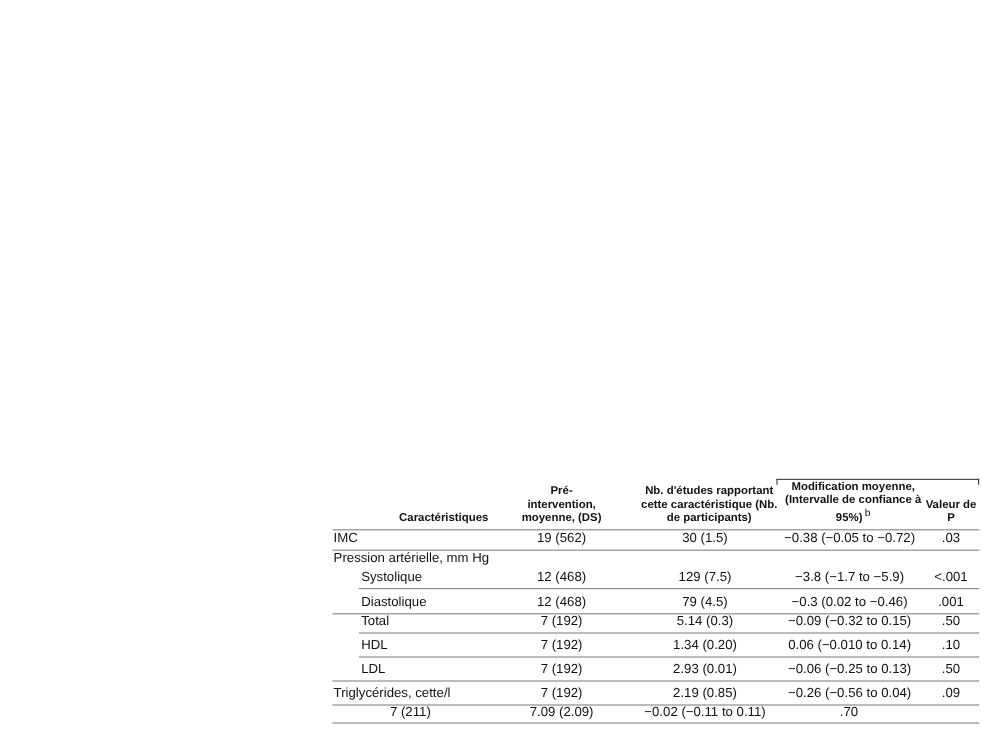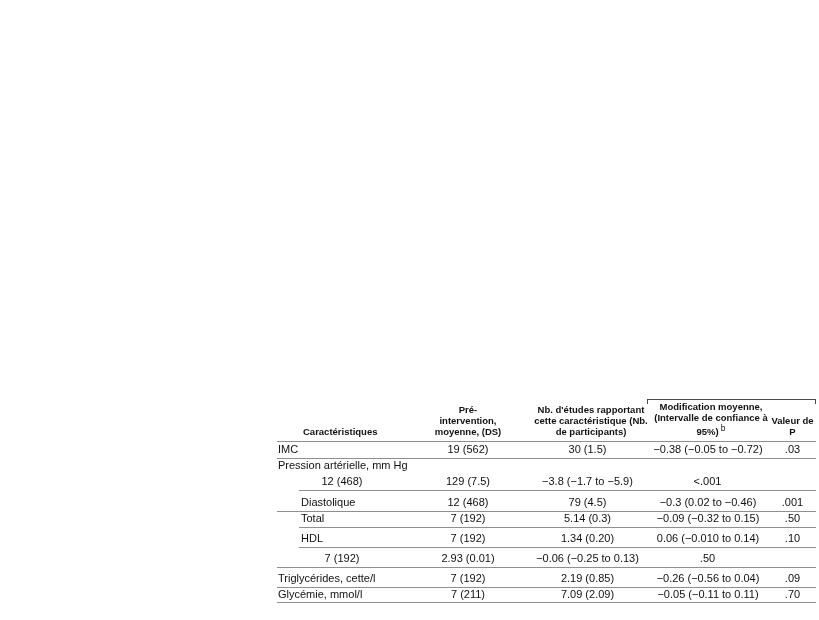--- a/index.html
+++ b/index.html
@@ -11,21 +11,21 @@
   .tablewrap{position:absolute;left:277px;top:395px;width:539px;}
 
   
   .thead{
     position:relative;display:grid;grid-template-columns:130px 122px 117px 124px 46px;
     height:47px;box-sizing:border-box;align-items:end;
     border-bottom:1px solid var(--rule_color,#8f8f8f);
     font-weight:bold;font-size:9.5px;line-height:11px;text-align:center;
   }
   .hc{padding-bottom:4px;}
-  .thead .c1{text-align:left;padding-left:26px;}
+  .thead .c1{text-align:right;padding-left:26px;}
   .inner-c2{display:inline-block;width:124px;}
   .inner-c3{display:inline-block;width:74px;}
   .inner-c4{display:inline-block;width:130px;}
   .thead sup{font-weight:normal;font-size:8.5px;margin-left:2px;vertical-align:4px;}
   .bracket{
     position:absolute;top:4px;left:370px;right:0;height:4px;
     border:1px solid var(--bracket_color,#4a4a4a);border-bottom:none;
   }
 
   
@@ -69,20 +69,21 @@
       <div class="cell c3">30 (1.5)</div>
       <div class="cell c4">−0.38 (−0.05 to −0.72)</div>
       <div class="cell c5">.03</div>
     </div>
 
     <div class="trow group" style="height:13px">
       <div class="cell c1">Pression artérielle, mm Hg</div>
     </div>
 
     <div class="trow sub rule-indent" style="height:19px">
+      <div class="cell c1">Systolique</div>
       <div class="cell c2">12 (468)</div>
       <div class="cell c3">129 (7.5)</div>
       <div class="cell c4">−3.8 (−1.7 to −5.9)</div>
       <div class="cell c5">&lt;.001</div>
     </div>
 
     <div class="trow sub rule-full" style="height:21px">
       <div class="cell c1">Diastolique</div>
       <div class="cell c2">12 (468)</div>
       <div class="cell c3">79 (4.5)</div>
@@ -101,36 +102,36 @@
 
     <div class="trow sub rule-indent" style="height:20px">
       <div class="cell c1">HDL</div>
       <div class="cell c2">7 (192)</div>
       <div class="cell c3">1.34 (0.20)</div>
       <div class="cell c4">0.06 (−0.010 to 0.14)</div>
       <div class="cell c5">.10</div>
     </div>
 
     <div class="trow sub rule-full" style="height:20px">
+      <div class="cell c1">LDL</div>
       <div class="cell c2">7 (192)</div>
       <div class="cell c3">2.93 (0.01)</div>
       <div class="cell c4">−0.06 (−0.25 to 0.13)</div>
       <div class="cell c5">.50</div>
     </div>
 
     <div class="trow rule-full" style="height:20px">
       <div class="cell c1">Triglycérides, cette/l</div>
       <div class="cell c2">7 (192)</div>
       <div class="cell c3">2.19 (0.85)</div>
       <div class="cell c4">−0.26 (−0.56 to 0.04)</div>
       <div class="cell c5">.09</div>
     </div>
 
     <div class="trow rule-full" style="height:15px">
-      <div class="cell c1">Glycémie, mmol/l</div>
       <div class="cell c2">7 (211)</div>
       <div class="cell c3">7.09 (2.09)</div>
-      <div class="cell c4">−0.05 (−0.11 to 0.11)</div>
+      <div class="cell c4">−0.02 (−0.11 to 0.11)</div>
       <div class="cell c5">.70</div>
     </div>
 
   </div>
 </div>
 
 </body></html>

